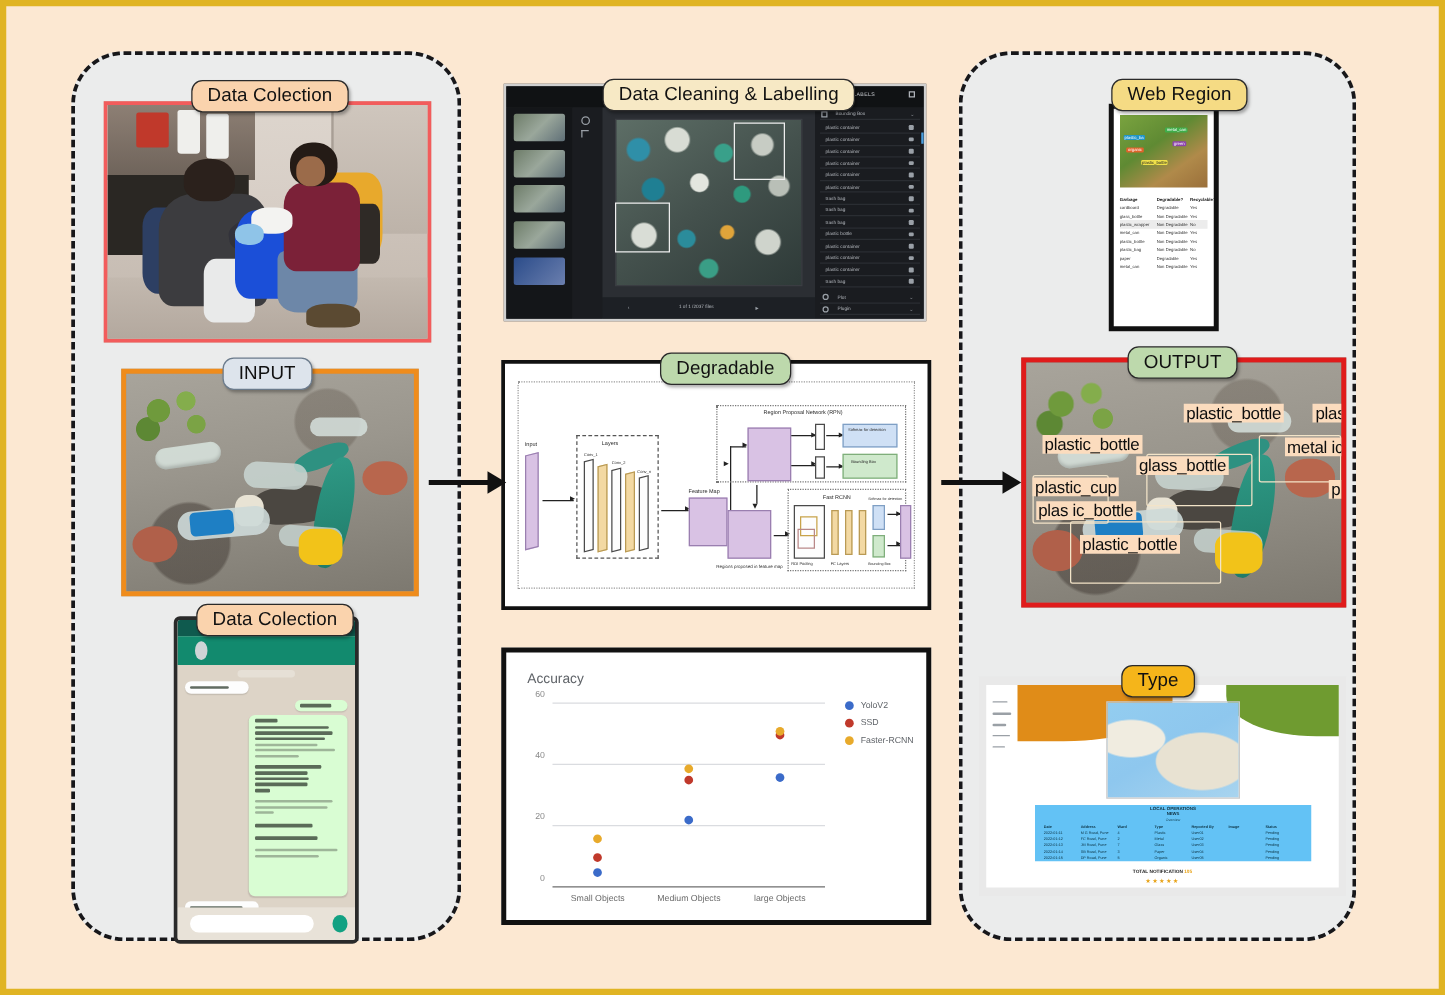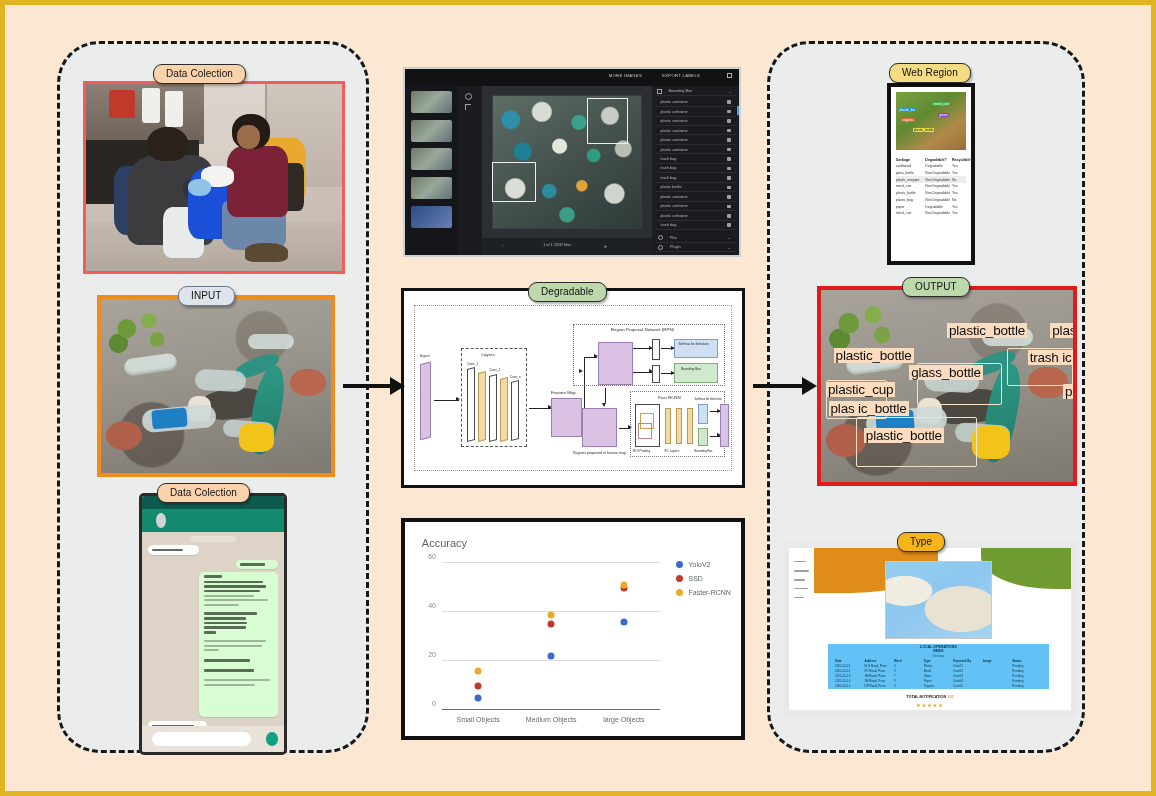--- a/index.html
+++ b/index.html
@@ -30,21 +30,21 @@
                    background: transparent; border: none; border-radius: 0; }
   #stage-output  { left: 762px; top: 36px; width: 318px; height: 712px; }
 
   
   .badge {
     position: absolute;
     z-index: 40;
     padding: 3px 12px 4px;
     border: 1.6px solid #2a2a2a;
     border-radius: 9px;
-    font-size: 10px;
+    font-size: 15px;
     color: #111;
     white-space: nowrap;
     box-shadow: 1.5px 2px 2.5px rgba(0,0,0,.30);
     letter-spacing: .1px;
   }
   .badge.peach  { background: #fad3ad; }
   .badge.blue   { background: #dde4ec; border-color: #6b7b8c; }
   .badge.green  { background: #bdd9ac; }
   .badge.cream  { background: #f7e9c5; }
   .badge.gold   { background: #f5b51a; }
@@ -378,20 +378,21 @@
       </div>
 
       <div class="wa-bar"></div>
       <div class="wa-field"></div>
       <div class="wa-mic"></div>
     </div>
   </div>
 
   <div id="stage-process"></div>
 
+  <div class="badge cream" style="left:477px; top:58px;">Data Cleaning &amp; Labelling</div>
 
   <div class="panel" id="p-label">
     <div class="inner">
       <div class="lb-topbar">
         <span class="tbtxt" style="left:61%;">MORE IMAGES</span>
         <span class="tbtxt" style="left:77%;">EXPORT LABELS</span>
         <span style="position:absolute; right:2%; top:22%; width:5px; height:5px; border:1px solid #aeb2b8;"></span>
       </div>
 
       <div class="lb-strip">
@@ -708,21 +709,21 @@
       </div>
 
       <div class="detbox" style="left:38%; top:38%; width:34%; height:22%;"></div>
       <div class="detbox" style="left:14%; top:66%; width:48%; height:26%;"></div>
       <div class="detbox" style="left:2%;  top:47%; width:24%; height:20%;"></div>
       <div class="detbox" style="left:74%; top:30%; width:26%; height:20%;"></div>
 
       <span class="det" style="left:50%; top:17%;">plastic_bottle</span>
       <span class="det" style="left:91%; top:17%;">plastic_b</span>
       <span class="det" style="left:5%;  top:30%;">plastic_bottle</span>
-      <span class="det" style="left:82%; top:31%;">trash  ic</span>
+      <span class="det" style="left:82%; top:31%;">metal  ic</span>
       <span class="det" style="left:35%; top:39%;">glass_bottle</span>
       <span class="det" style="left:2%;  top:48%;">plastic_cup</span>
       <span class="det" style="left:96%; top:49%;">p</span>
       <span class="det" style="left:3%;  top:58%;">plas ic_bottle</span>
       <span class="det" style="left:17%; top:72%;">plastic_bottle</span>
     </div>
   </div>
 
   <div class="badge gold" style="left:892px; top:527px;">Type</div>
 

